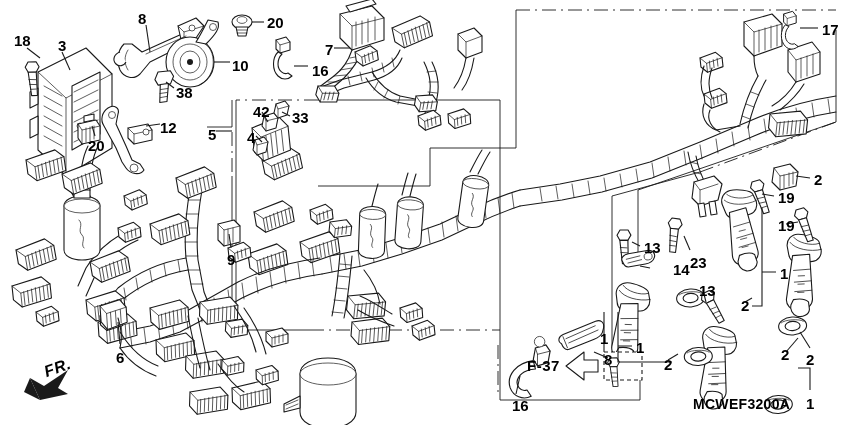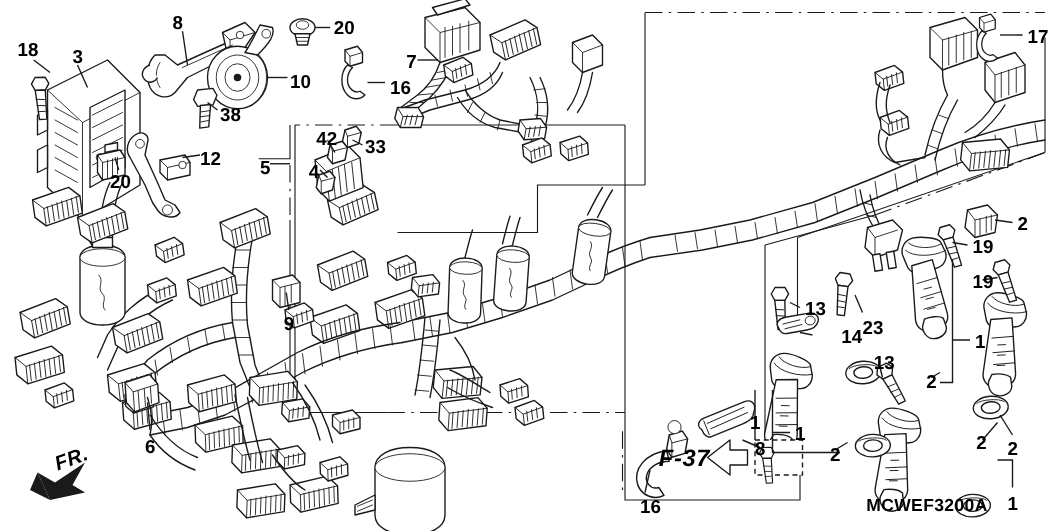--- a/index.html
+++ b/index.html
@@ -3,21 +3,21 @@
 <meta charset="utf-8">
 <style>
   html,body{margin:0;padding:0;background:#ffffff;}
   body{width:850px;height:425px;overflow:hidden;font-family:"Liberation Sans",sans-serif;}
   #stage{position:relative;width:850px;height:425px;background:#fff;}
   #stage svg{position:absolute;left:0;top:0;}
   .callout{position:absolute;font-family:"Liberation Sans",sans-serif;font-weight:700;color:#000;line-height:1;white-space:nowrap;}
   .c-num{font-size:15px;}
   .c-code{font-size:14px;letter-spacing:.3px;}
   .c-fr{font-size:16px;font-style:italic;letter-spacing:.5px;}
-  .c-f37{font-size:19px;letter-spacing:.5px;font-style:italic;}
+  .c-f37{font-size:15px;letter-spacing:.5px;}
 </style>
 </head>
 <body>
 
 <div id="stage">
 
 <svg width="850" height="425" viewBox="0 0 850 425">
   <defs>
     <style>
       .ln{fill:none;stroke:#1a1a1a;stroke-width:1.1;stroke-linecap:round;stroke-linejoin:round;}

